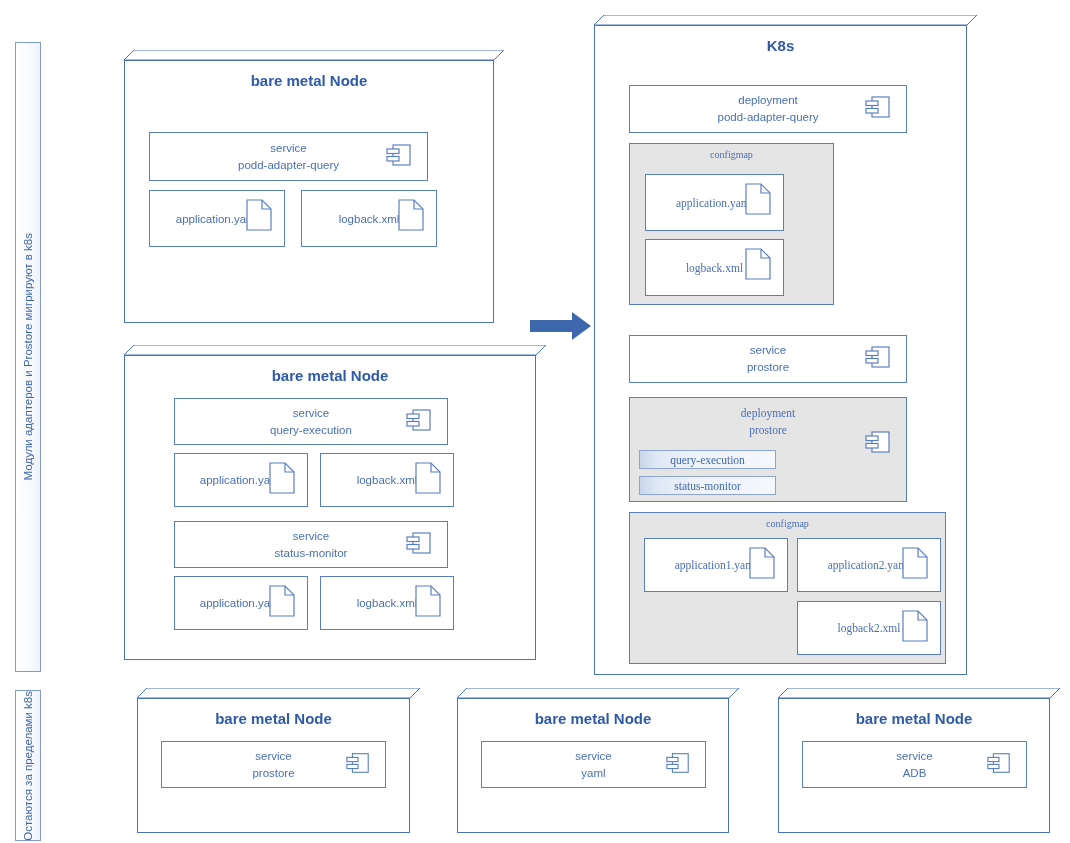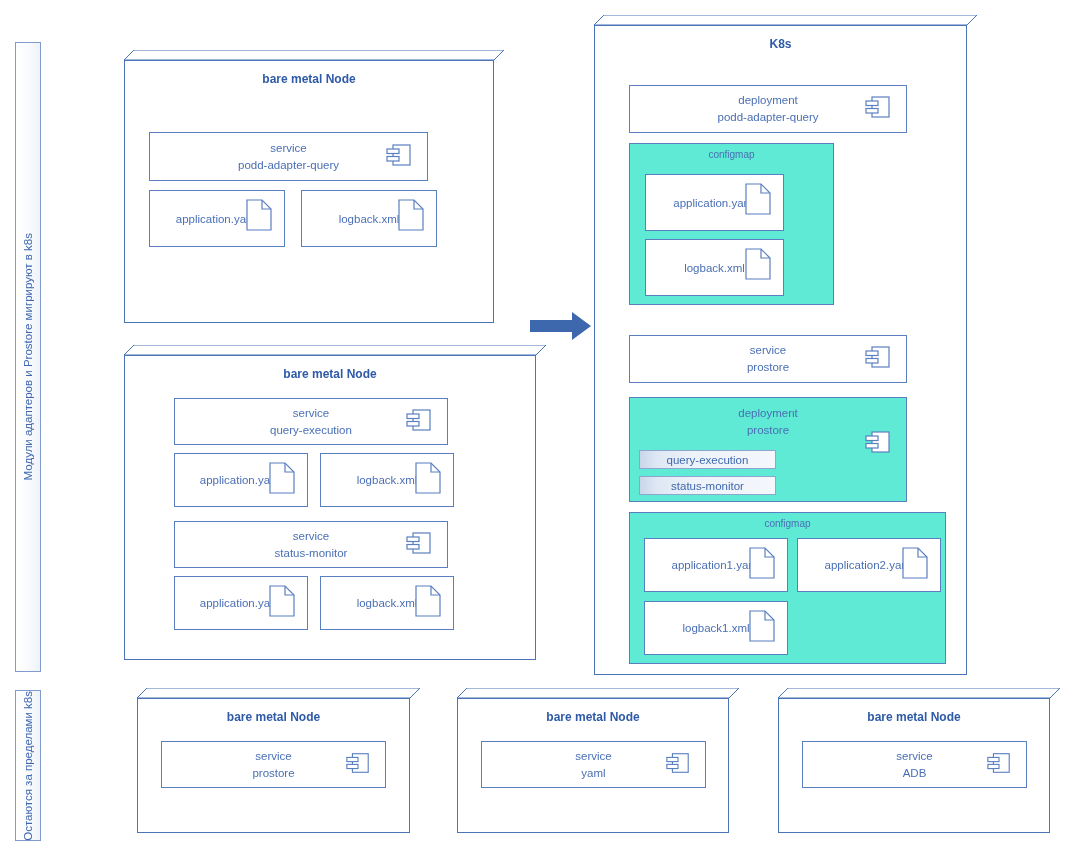--- a/index.html
+++ b/index.html
@@ -15,28 +15,29 @@
     position:absolute;left:0;top:10px;right:10px;bottom:0;
     border:1px solid #4a73b8;background:#ffffff;box-sizing:border-box;
   }
   .node3d .top{
     position:absolute;left:0;top:0;right:0;height:11px;
     pointer-events:none;
   }
   .node3d .top svg{display:block;}
   .node3d .title{
     position:absolute;left:0;right:10px;top:10px;
-    text-align:center;font-weight:bold;font-size:12px;color:#2e5aa8;
+    text-align:center;font-weight:bold;font-size:15px;color:#2e5aa8;
     padding-top:12px;
   }
 
   
   .box{
-    position:absolute;border:1px solid #5a7fc0;background:#5eead4;
+    position:absolute;border:1px solid #5a7fc0;background:#e5e5e5;
     box-sizing:border-box;
+    font-family:Liberation Serif, serif;
   }
   .box .cap{
     position:absolute;left:0;right:0;top:0;text-align:center;
     font-size:10px;color:#4a6fb5;padding-top:5px;
   }
 
   
   .comp{
     position:absolute;border:1px solid #5a7fc0;background:#ffffff;
     box-sizing:border-box;display:flex;flex-direction:column;
@@ -293,22 +294,22 @@
     </div>
     <div class="art" style="left:167px;top:25px;width:144px;height:54px;">
       <span class="nm">application2.yaml</span>
       <span class="doc-icon">
         <svg width="26" height="32" viewBox="0 0 26 32">
           <path d="M1,1 L16,1 L25,10 L25,31 L1,31 Z" fill="#ffffff" stroke="#5a7fc0" stroke-width="1.2"></path>
           <path d="M16,1 L16,10 L25,10" fill="none" stroke="#5a7fc0" stroke-width="1.2"></path>
         </svg>
       </span>
     </div>
-    <div class="art" style="left:14px;top:88px;width:144px;height:54px;">
-      <span class="nm">logback1.xml</span>
+    <div class="art" style="left:167px;top:88px;width:144px;height:54px;">
+      <span class="nm">logback2.xml</span>
       <span class="doc-icon">
         <svg width="26" height="32" viewBox="0 0 26 32">
           <path d="M1,1 L16,1 L25,10 L25,31 L1,31 Z" fill="#ffffff" stroke="#5a7fc0" stroke-width="1.2"></path>
           <path d="M16,1 L16,10 L25,10" fill="none" stroke="#5a7fc0" stroke-width="1.2"></path>
         </svg>
       </span>
     </div>
   </div>
 </div>
 

